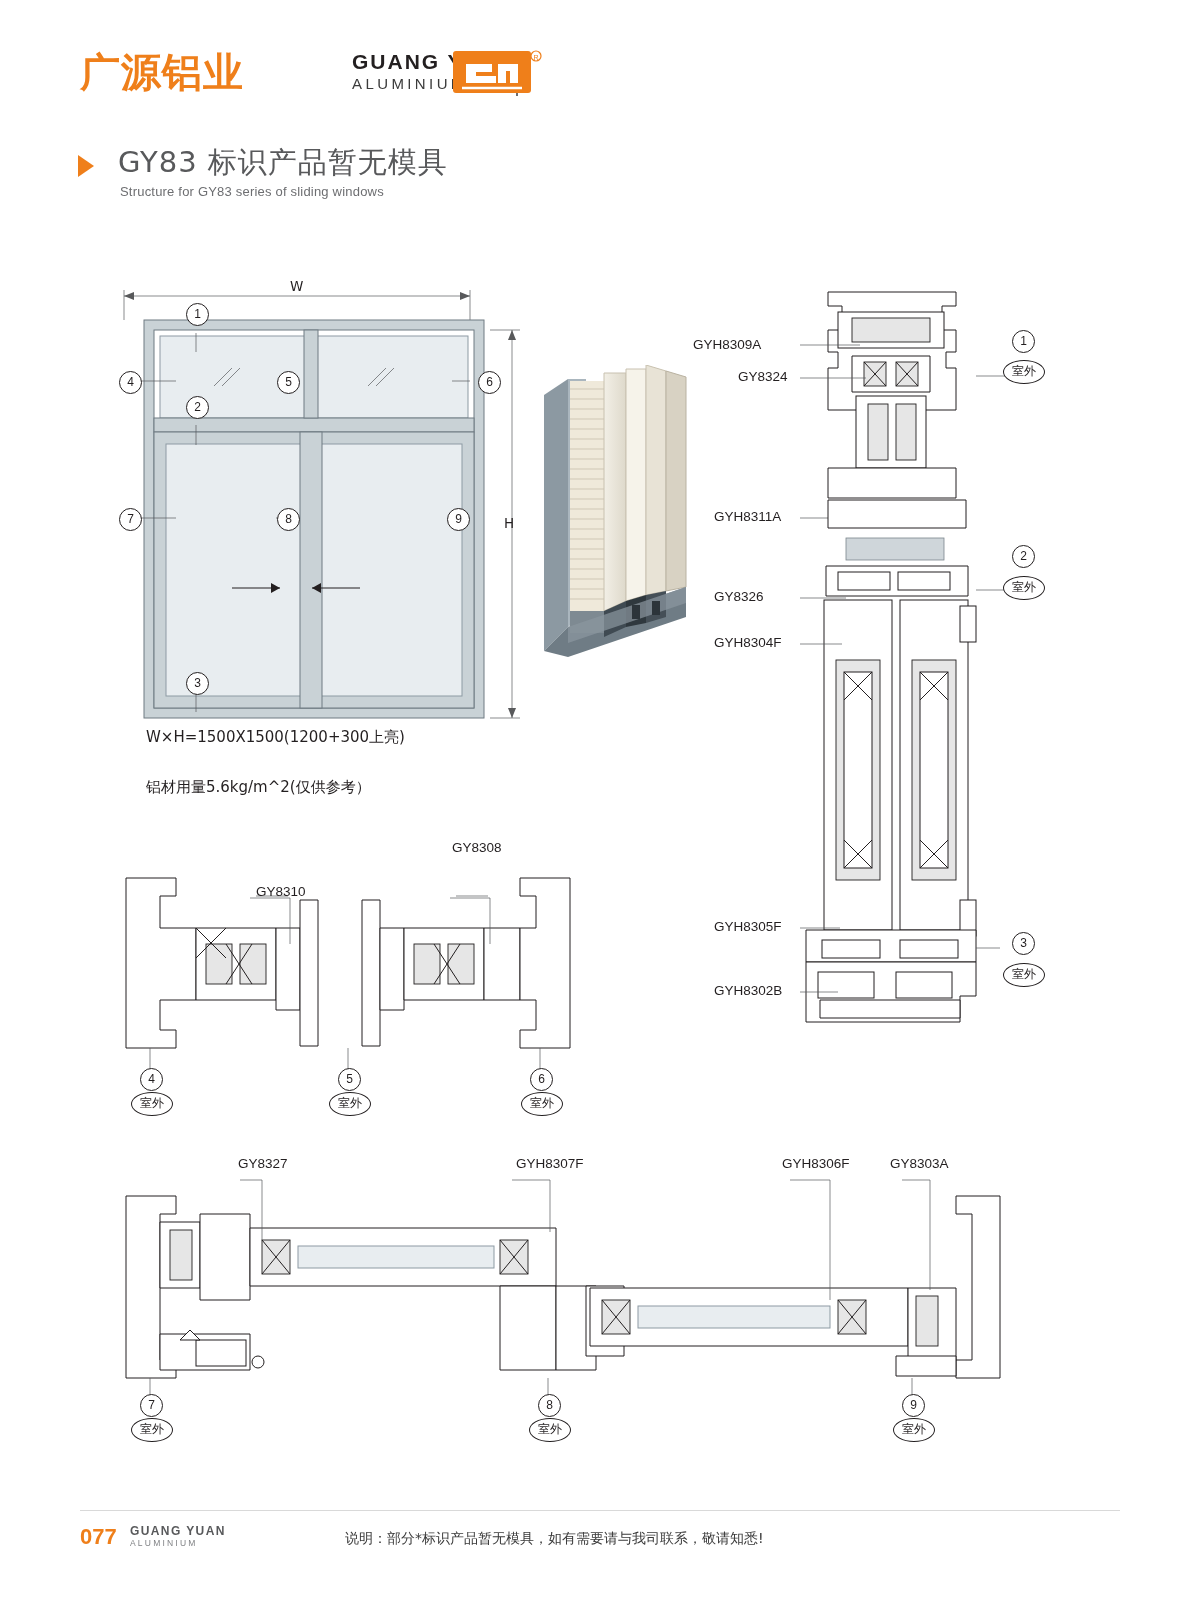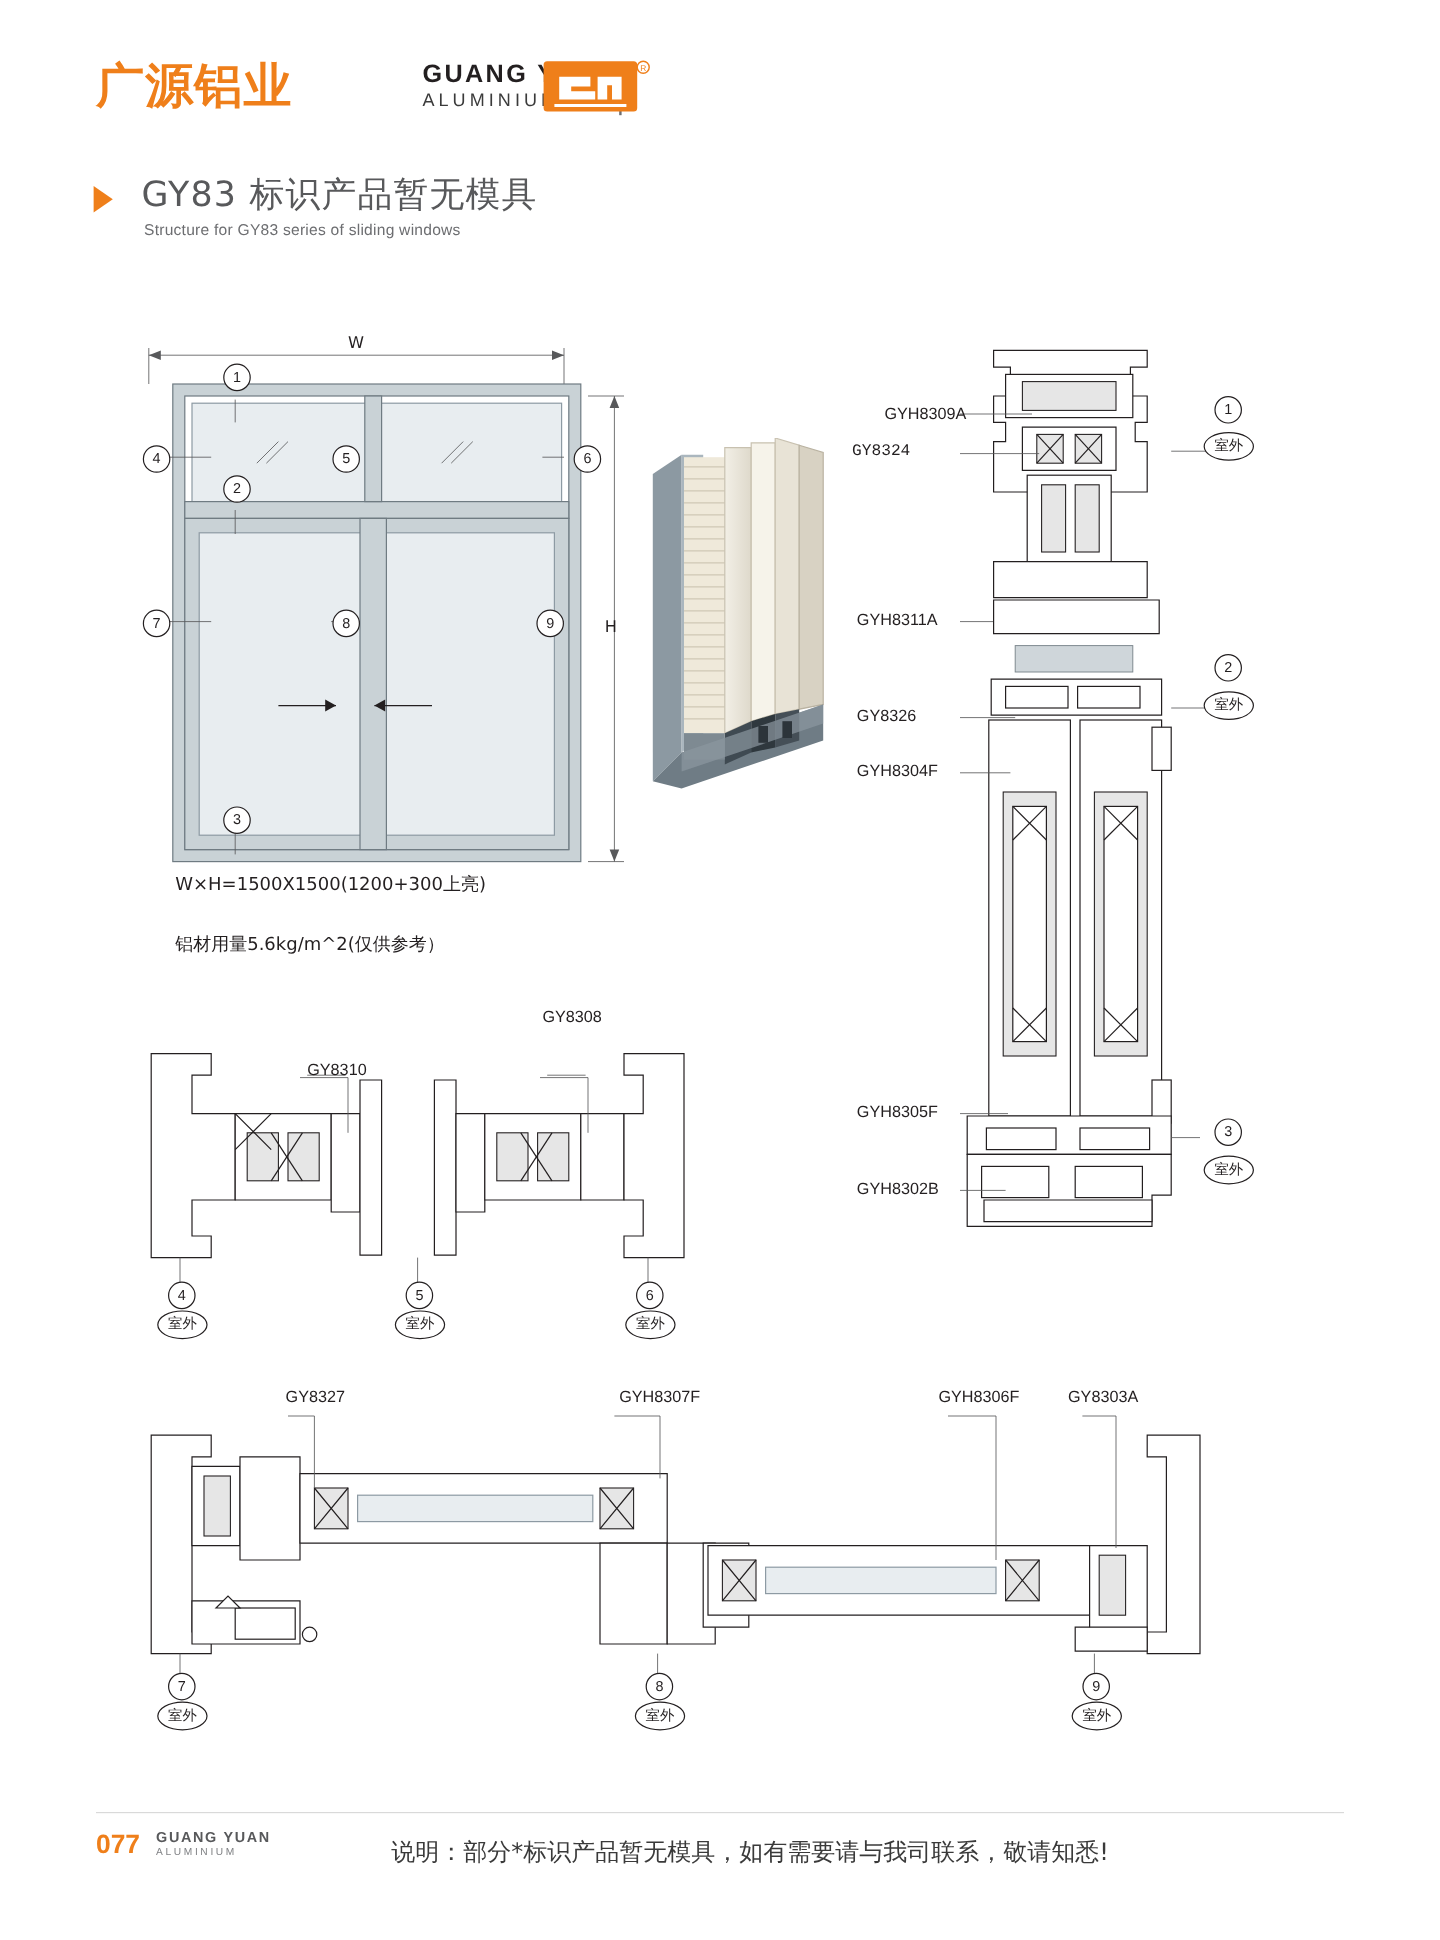--- a/index.html
+++ b/index.html
@@ -30,21 +30,21 @@
   .title-cn{position:absolute;left:118px;top:143px;font-family:"DejaVu Sans",sans-serif;
     font-size:29px;color:#58595b;letter-spacing:1px;font-weight:500;}
   .title-en{position:absolute;left:120px;top:184px;font-size:13px;color:#6d6e71;letter-spacing:.2px;}
 
   
   .footer-rule{position:absolute;left:80px;top:1510px;width:1040px;height:1px;background:#d9d9d9;}
   .pagenum{position:absolute;left:80px;top:1524px;font-size:22px;font-weight:bold;color:#ef7f1a;letter-spacing:0px;}
   .foot-logo{position:absolute;left:130px;top:1524px;}
   .foot-logo .f1{font-size:12px;font-weight:bold;letter-spacing:1.4px;color:#58595b;line-height:14px;}
   .foot-logo .f2{font-size:8.5px;letter-spacing:2.2px;color:#808285;line-height:11px;}
-  .foot-note{position:absolute;left:326px;top:1530px;font-size:20px;color:#3a3a3a;
+  .foot-note{position:absolute;left:345px;top:1530px;font-size:14px;color:#3a3a3a;
      font-family:"DejaVu Sans",sans-serif;}
 
   
   .label{position:absolute;font-size:13.5px;color:#231f20;white-space:nowrap;
     font-family:"DejaVu Sans",sans-serif;}
   .label-en{font-family:"Liberation Sans",sans-serif;}
   .circ{position:absolute;width:21px;height:21px;border:1px solid #231f20;border-radius:50%;
     font-size:12px;line-height:20px;text-align:center;color:#231f20;background:#fff;}
   .oval{position:absolute;width:40px;height:22px;border:1px solid #231f20;border-radius:50%;
     font-size:12px;line-height:21px;text-align:center;color:#231f20;background:#fff;
@@ -382,22 +382,22 @@
   <div class="circ" style="left:119px;top:371px;">4</div>
   <div class="circ" style="left:277px;top:371px;">5</div>
   <div class="circ" style="left:478px;top:371px;">6</div>
   <div class="circ" style="left:119px;top:508px;">7</div>
   <div class="circ" style="left:277px;top:508px;">8</div>
   <div class="circ" style="left:447px;top:508px;">9</div>
 
   <div class="spec" style="left:146px;top:724px;">W×H=1500X1500(1200+300上亮)</div>
   <div class="spec" style="left:146px;top:774px;">铝材用量5.6kg/m^2(仅供参考）</div>
 
-  <div class="label label-en" style="left:737px;top:337px;">GYH8309A</div>
-  <div class="label label-en" style="left:710px;top:369px;font-family:Liberation Mono, monospace;">GY8324</div>
+  <div class="label label-en" style="left:693px;top:337px;">GYH8309A</div>
+  <div class="label label-en" style="left:738px;top:369px;">GY8324</div>
   <div class="label label-en" style="left:714px;top:509px;">GYH8311A</div>
   <div class="label label-en" style="left:714px;top:589px;">GY8326</div>
   <div class="label label-en" style="left:714px;top:635px;">GYH8304F</div>
   <div class="label label-en" style="left:714px;top:919px;">GYH8305F</div>
   <div class="label label-en" style="left:714px;top:983px;">GYH8302B</div>
 
   <div class="circ" style="left:1012px;top:330px;">1</div>
   <div class="oval" style="left:1003px;top:360px;">室外</div>
   <div class="circ" style="left:1012px;top:545px;">2</div>
   <div class="oval" style="left:1003px;top:576px;">室外</div>

